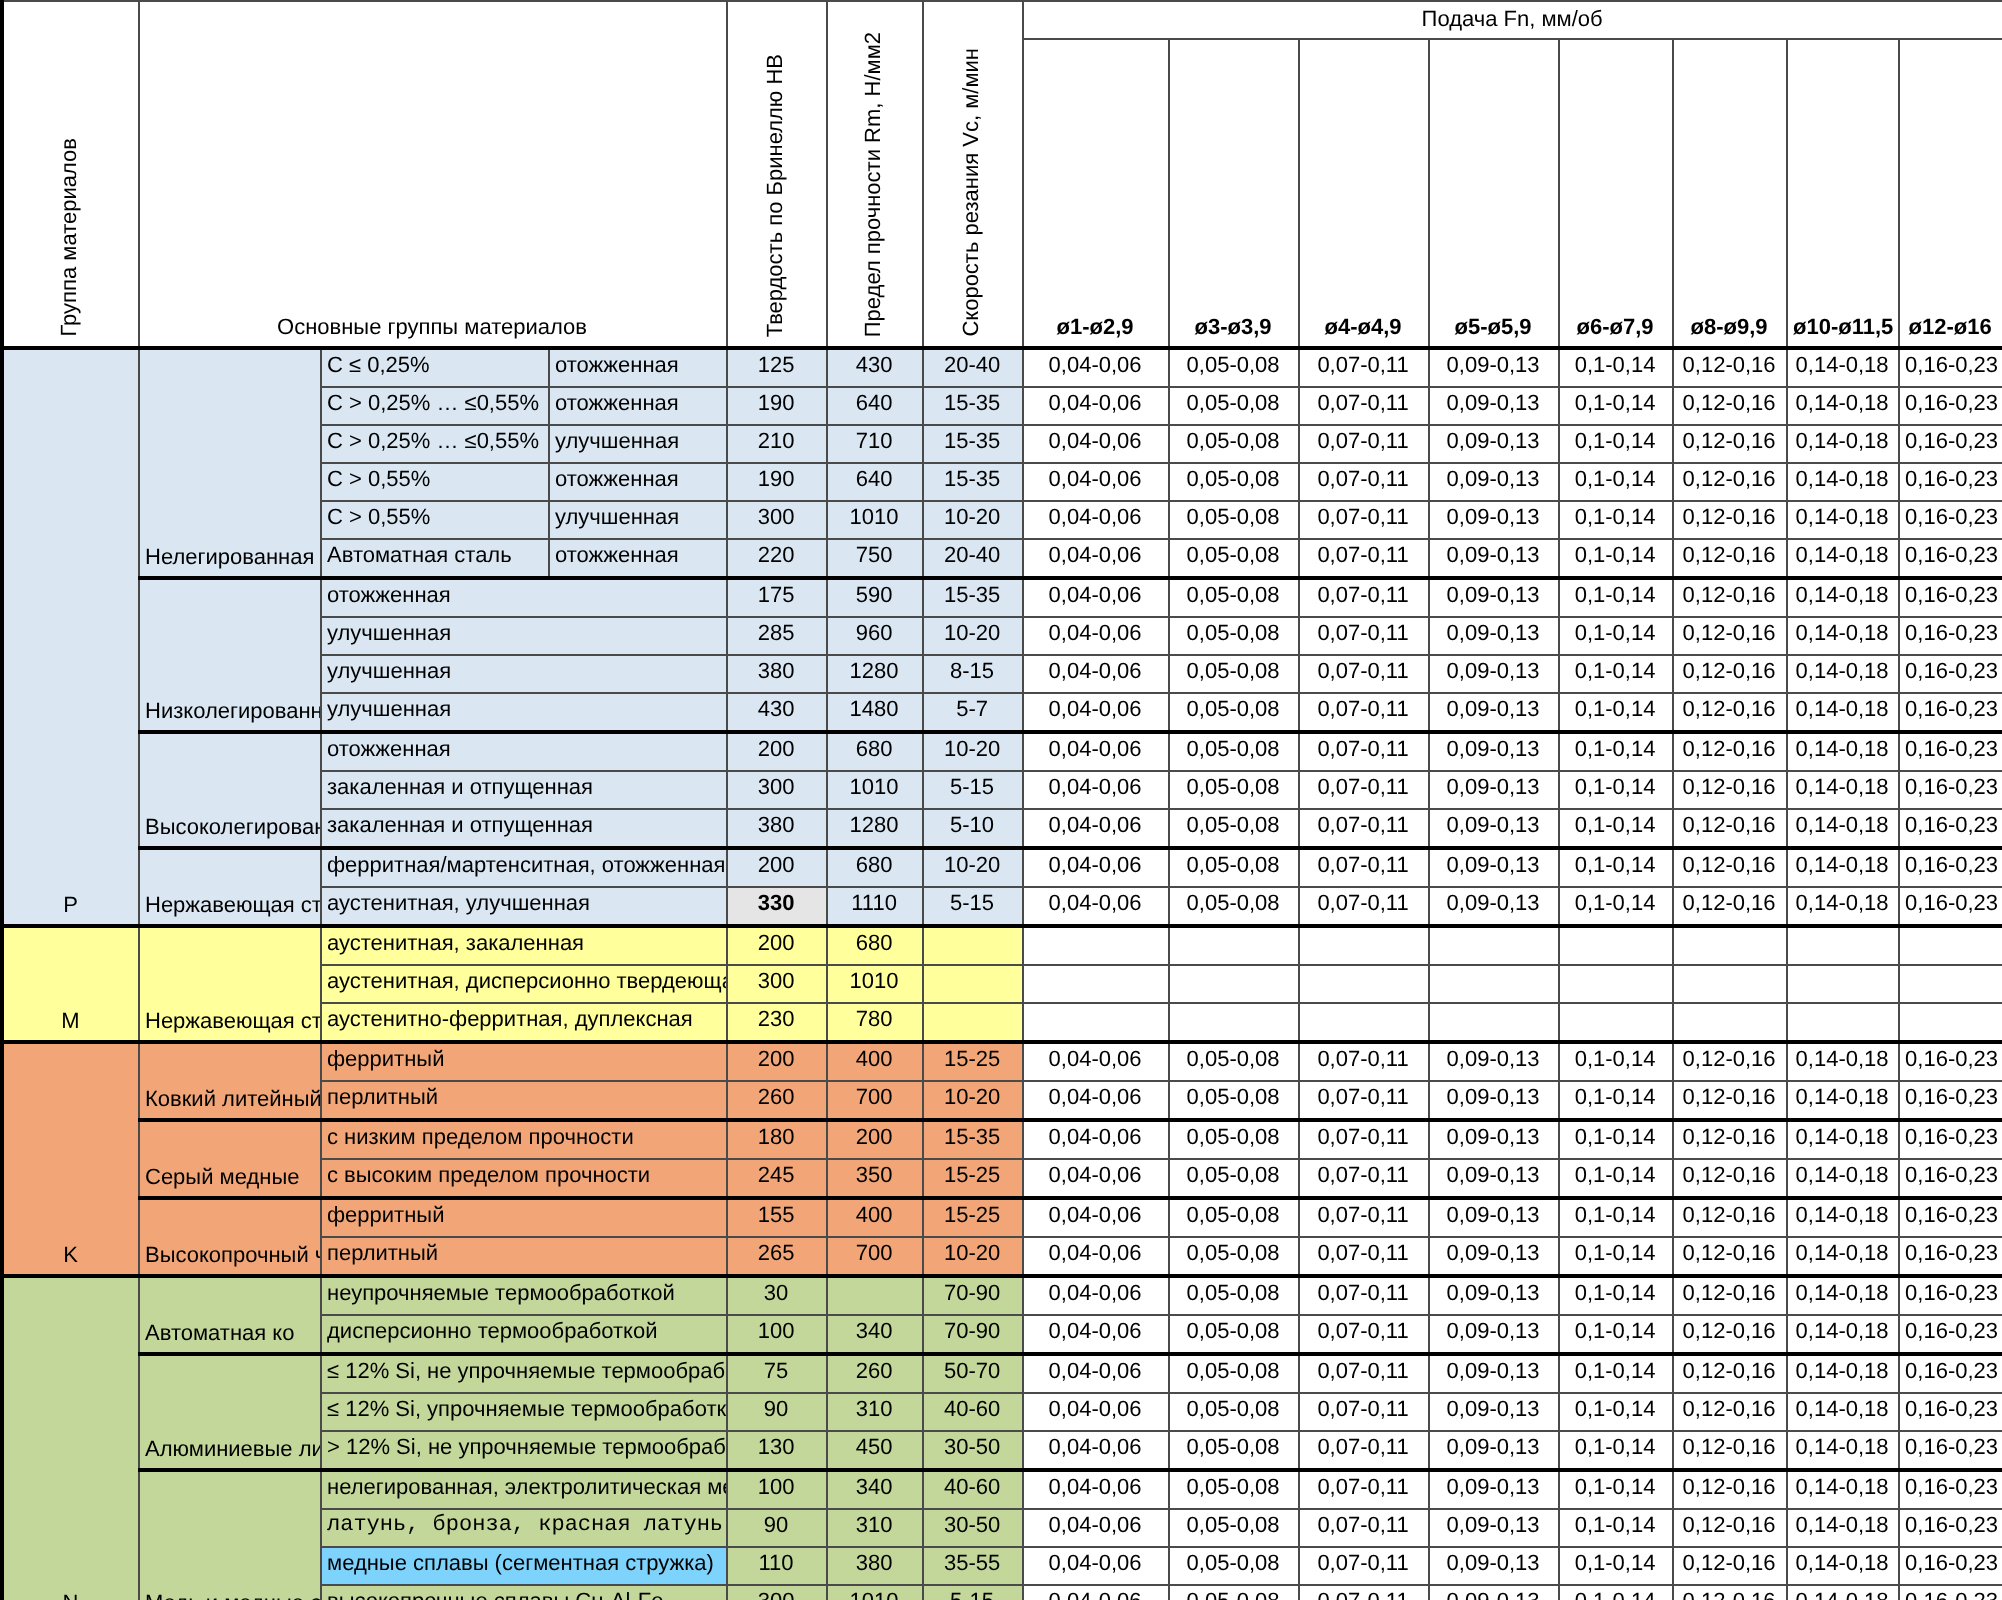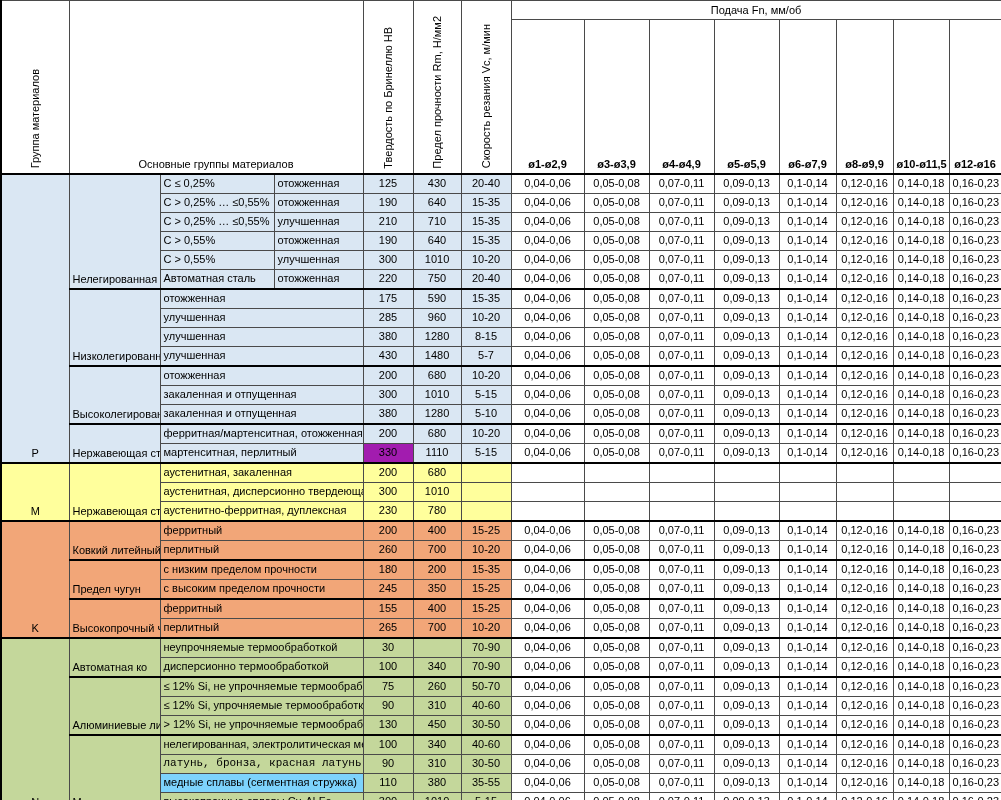--- a/index.html
+++ b/index.html
@@ -299,22 +299,22 @@
         <td class="num" style="background-color: rgb(255, 255, 255);">0,04-0,06</td>
         <td class="num" style="background-color: rgb(255, 255, 255);">0,05-0,08</td>
         <td class="num" style="background-color: rgb(255, 255, 255);">0,07-0,11</td>
         <td class="num" style="background-color: rgb(255, 255, 255);">0,09-0,13</td>
         <td class="num" style="background-color: rgb(255, 255, 255);">0,1-0,14</td>
         <td class="num" style="background-color: rgb(255, 255, 255);">0,12-0,16</td>
         <td class="num" style="background-color: rgb(255, 255, 255);">0,14-0,18</td>
         <td class="num" style="background-color: rgb(255, 255, 255);">0,16-0,23</td>
       </tr>
       <tr>
-        <td class="mat" colspan="2" style="background-color: rgb(218, 231, 243);">мартенситная, перлитный</td>
-        <td class="num" style="background-color: #a21caf;">330</td>
+        <td class="mat" colspan="2" style="background-color: rgb(218, 231, 243);">аустенитная, улучшенная</td>
+        <td class="num" style="background-color: #e5e5e5; font-weight: bold;">330</td>
         <td class="num" style="background-color: rgb(218, 231, 243);">1110</td>
         <td class="num" style="background-color: rgb(218, 231, 243);">5-15</td>
         <td class="num" style="background-color: rgb(255, 255, 255);">0,04-0,06</td>
         <td class="num" style="background-color: rgb(255, 255, 255);">0,05-0,08</td>
         <td class="num" style="background-color: rgb(255, 255, 255);">0,07-0,11</td>
         <td class="num" style="background-color: rgb(255, 255, 255);">0,09-0,13</td>
         <td class="num" style="background-color: rgb(255, 255, 255);">0,1-0,14</td>
         <td class="num" style="background-color: rgb(255, 255, 255);">0,12-0,16</td>
         <td class="num" style="background-color: rgb(255, 255, 255);">0,14-0,18</td>
         <td class="num" style="background-color: rgb(255, 255, 255);">0,16-0,23</td>
@@ -387,21 +387,21 @@
         <td class="num" style="background-color: rgb(255, 255, 255);">0,04-0,06</td>
         <td class="num" style="background-color: rgb(255, 255, 255);">0,05-0,08</td>
         <td class="num" style="background-color: rgb(255, 255, 255);">0,07-0,11</td>
         <td class="num" style="background-color: rgb(255, 255, 255);">0,09-0,13</td>
         <td class="num" style="background-color: rgb(255, 255, 255);">0,1-0,14</td>
         <td class="num" style="background-color: rgb(255, 255, 255);">0,12-0,16</td>
         <td class="num" style="background-color: rgb(255, 255, 255);">0,14-0,18</td>
         <td class="num" style="background-color: rgb(255, 255, 255);">0,16-0,23</td>
       </tr>
       <tr class="sg-top">
-        <td class="bcell" rowspan="2" style="background-color: rgb(242, 166, 120);">Предел чугун</td>
+        <td class="bcell" rowspan="2" style="background-color: rgb(242, 166, 120);">Серый медные</td>
         <td class="mat" colspan="2" style="background-color: rgb(242, 166, 120);">с низким пределом прочности</td>
         <td class="num" style="background-color: rgb(242, 166, 120);">180</td>
         <td class="num" style="background-color: rgb(242, 166, 120);">200</td>
         <td class="num" style="background-color: rgb(242, 166, 120);">15-35</td>
         <td class="num" style="background-color: rgb(255, 255, 255);">0,04-0,06</td>
         <td class="num" style="background-color: rgb(255, 255, 255);">0,05-0,08</td>
         <td class="num" style="background-color: rgb(255, 255, 255);">0,07-0,11</td>
         <td class="num" style="background-color: rgb(255, 255, 255);">0,09-0,13</td>
         <td class="num" style="background-color: rgb(255, 255, 255);">0,1-0,14</td>
         <td class="num" style="background-color: rgb(255, 255, 255);">0,12-0,16</td>

